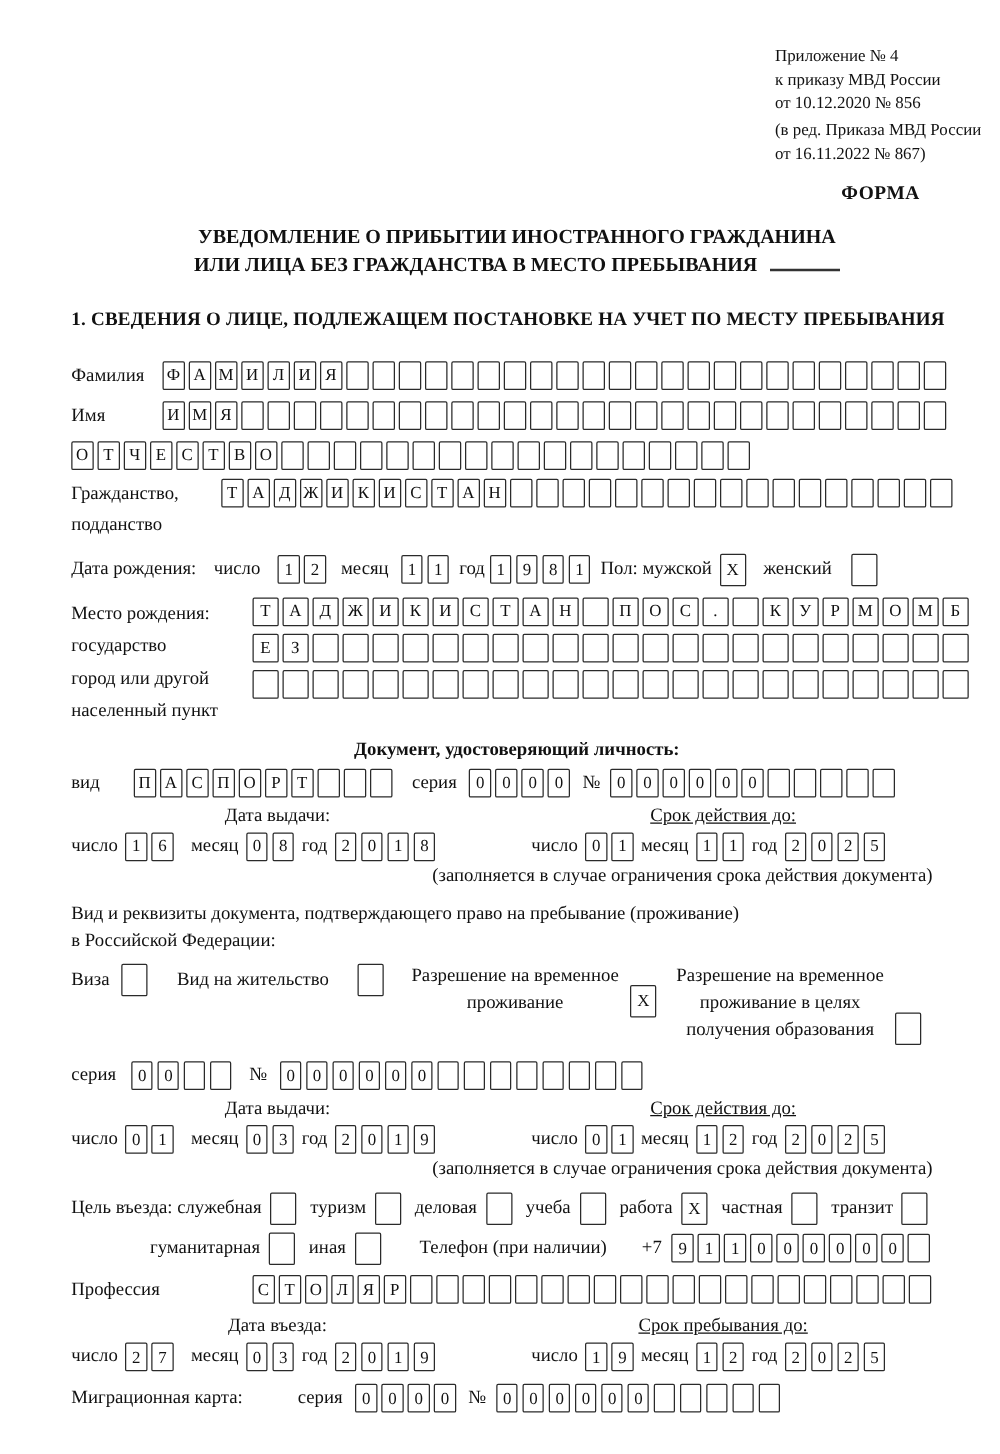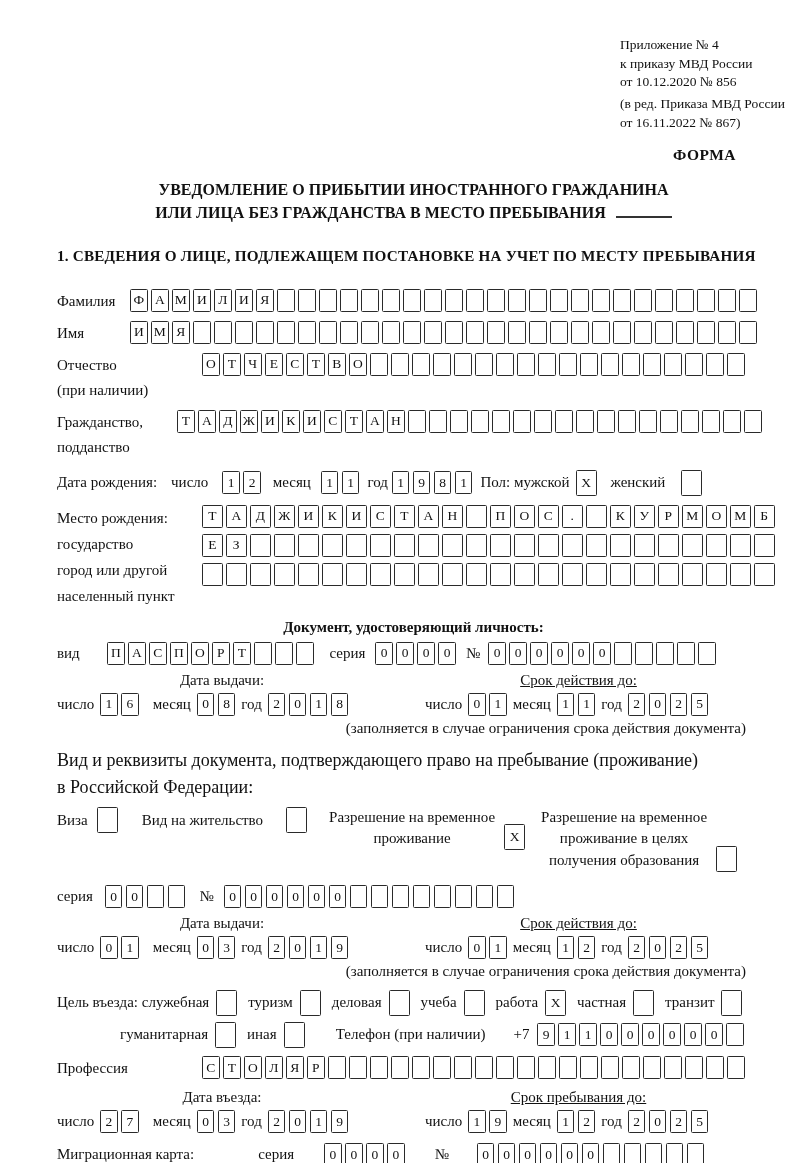--- a/index.html
+++ b/index.html
@@ -42,21 +42,21 @@
 
   .ilbl { line-height:25px; flex:none; }
   .dg { display:flex; align-items:center; gap:6px; flex:none; }
   .two-col { display:flex; margin-top:8px; }
   .col-l { width:330px; flex:none; display:flex; }
   .col-r { flex:1; padding-left:38px; display:flex; }
   .dhead-l { width:330px; flex:none; text-align:center; }
   .dhead-r { flex:1; text-align:center;text-decoration:underline; }
   .note { text-align:right; padding-right:24px; font-size:15px; margin-top:4px; }
 
-  .para { margin-top:10px; line-height:1.5; font-size:18px; }
+  .para { margin-top:10px; line-height:1.5; font-size:15px; }
 
   .cbrow { display:flex; align-items:flex-start; margin-top:6px; }
   .cbpair { display:flex; align-items:flex-end; gap:9px; }
   .cblabel { line-height:26px; }
   .cbmulti { text-align:center; line-height:1.45; }
 
   .ppair { display:flex; align-items:center; gap:7px; margin-right:11px; }
 </style>
 </head>
 <body>
@@ -149,24 +149,20 @@
         <span class="cell"></span>
         <span class="cell"></span>
         <span class="cell"></span>
         <span class="cell"></span>
         <span class="cell"></span>
         <span class="cell"></span>
       </span>
   </div>
 
   <div class="row">
-    <span class="lbl w145">
-      <span>Отчество</span><br>
-      <span>(при наличии)</span>
-    </span>
     <span class="cells">
         <span class="cell">О</span>
         <span class="cell">Т</span>
         <span class="cell">Ч</span>
         <span class="cell">Е</span>
         <span class="cell">С</span>
         <span class="cell">Т</span>
         <span class="cell">В</span>
         <span class="cell">О</span>
         <span class="cell"></span>
@@ -698,21 +694,21 @@
         <span class="cells">
             <span class="cell">2</span>
             <span class="cell">0</span>
             <span class="cell">2</span>
             <span class="cell">5</span>
           </span>
       </span>
     </span>
   </div>
 
-  <div class="row" style="align-items:center; margin-top:9px;gap:20px;">
+  <div class="row" style="align-items:center; margin-top:9px;">
     <span class="ilbl">Миграционная карта:</span>
     <span class="ilbl" style="margin-left:44px;">серия</span>
     <span class="cells" style="margin-left:10px;">
         <span class="cell">0</span>
         <span class="cell">0</span>
         <span class="cell">0</span>
         <span class="cell">0</span>
       </span>
     <span class="ilbl" style="margin:0 8px 0 10px;">№</span>
     <span class="cells">

